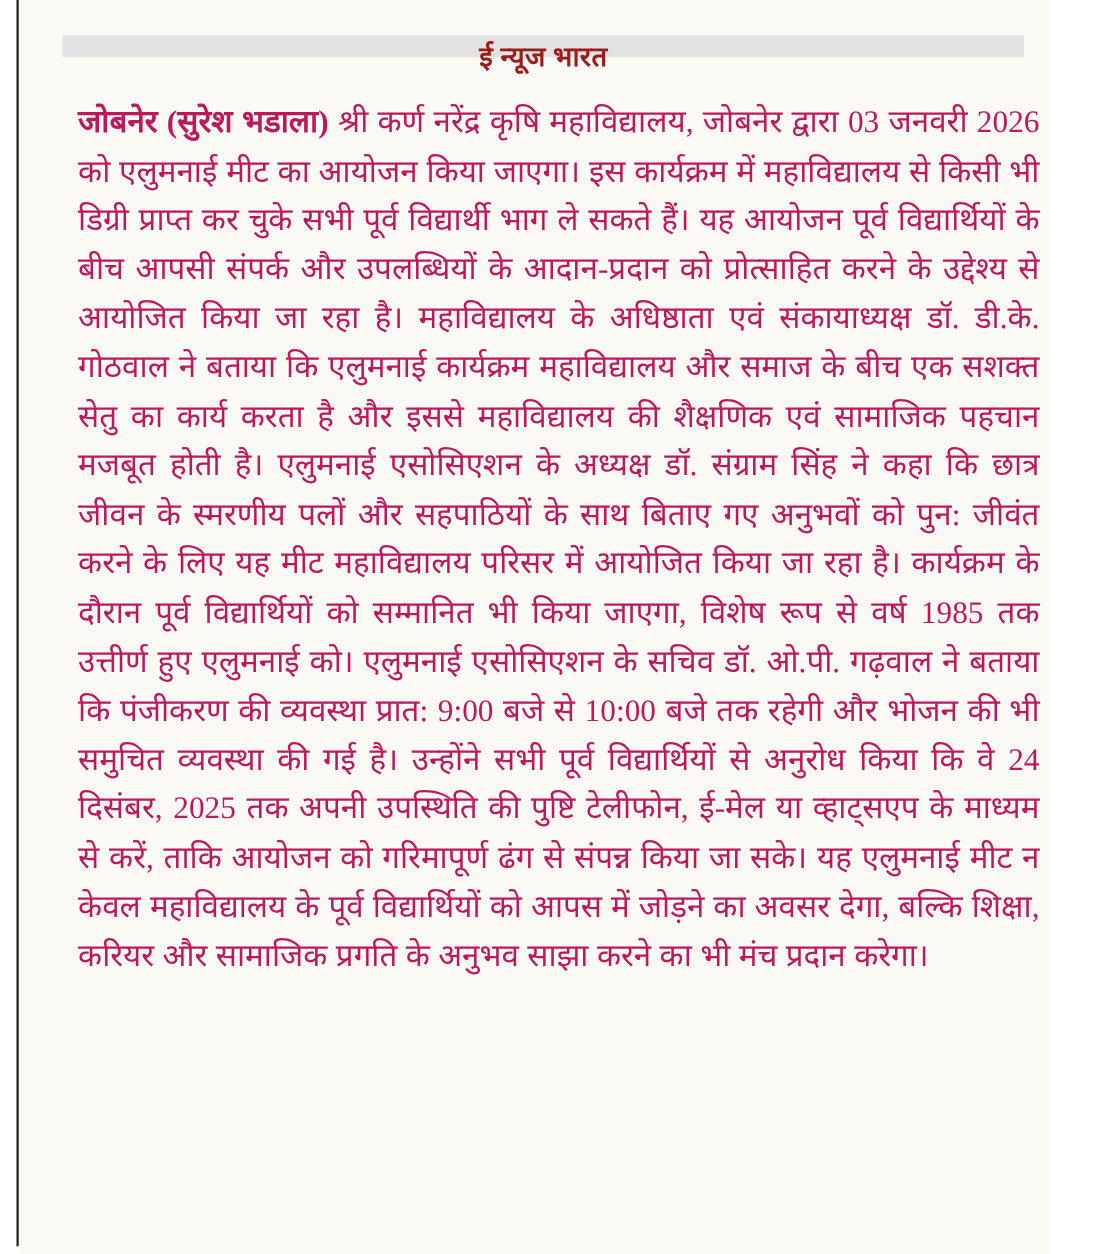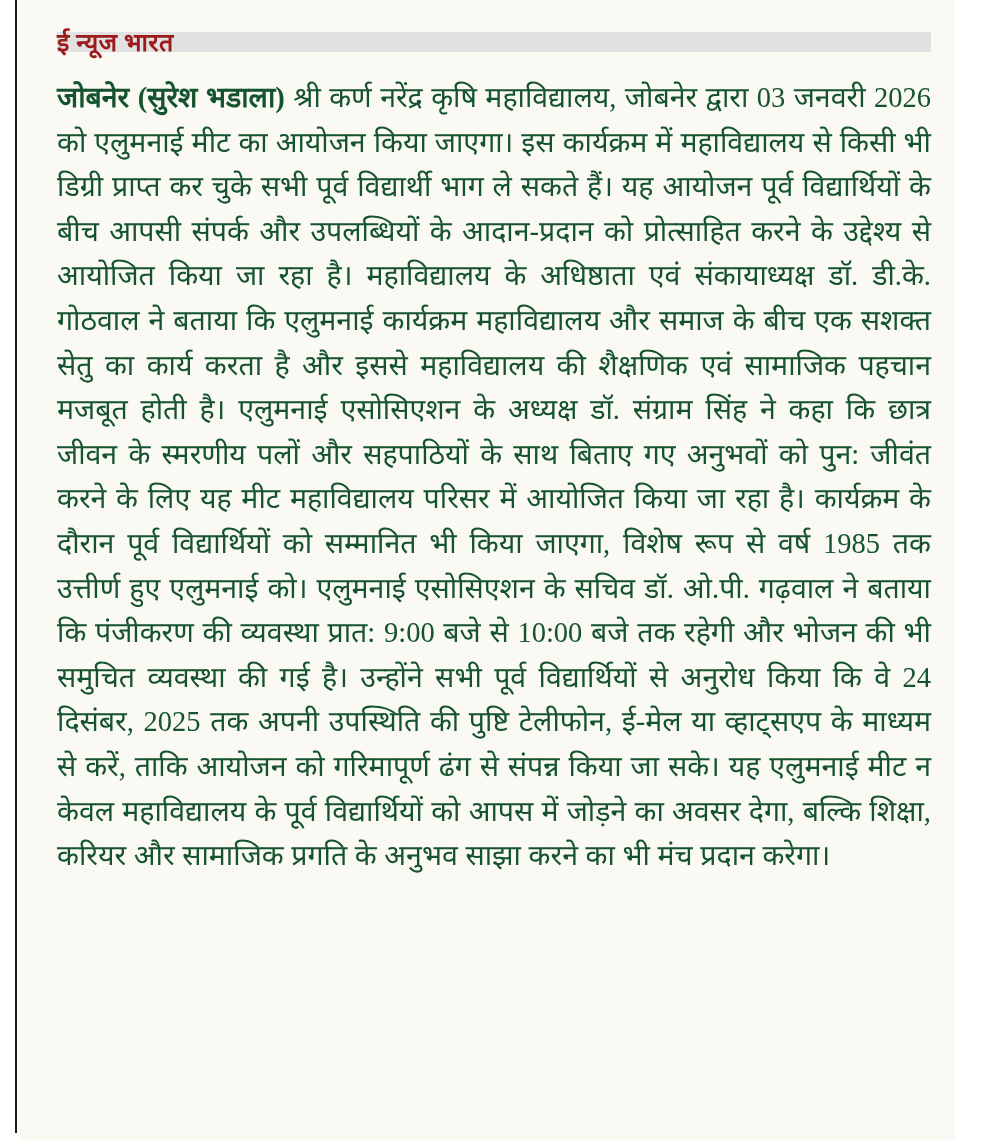--- a/index.html
+++ b/index.html
@@ -78,40 +78,40 @@
     position: absolute;
     left: 0;
     top: 16px;
     width: 874px;
     height: 20px;
     background: #e2e2e2;
   }
   .byline-text {
     position: absolute;
     left: 0;
-    top: 1px;
+    top: 11px;
     width: 874px;
-    text-align: left;
+    text-align: center;
     font-family: "Liberation Serif", "DejaVu Serif", serif;
     font-weight: 700;
     font-size: 25px;
     line-height: 52px;
     color: #9c1b1b;
     letter-spacing: 0.3px;
   }
 
   
   .article-body {
-    margin: 0;
+    margin: 14px;
     padding-top: 6px;
     width: 874px;
     font-family: "Liberation Serif", "DejaVu Serif", serif;
     font-size: 28.5px;
     line-height: 1.565;
-    color: #14532d;
+    color: #be185d;
     text-align: justify;
     text-justify: inter-word;
     word-spacing: 0.5px;
   }
   .dateline {
     font-weight: 700;
   }
 </style>
 </head>
 <body>

